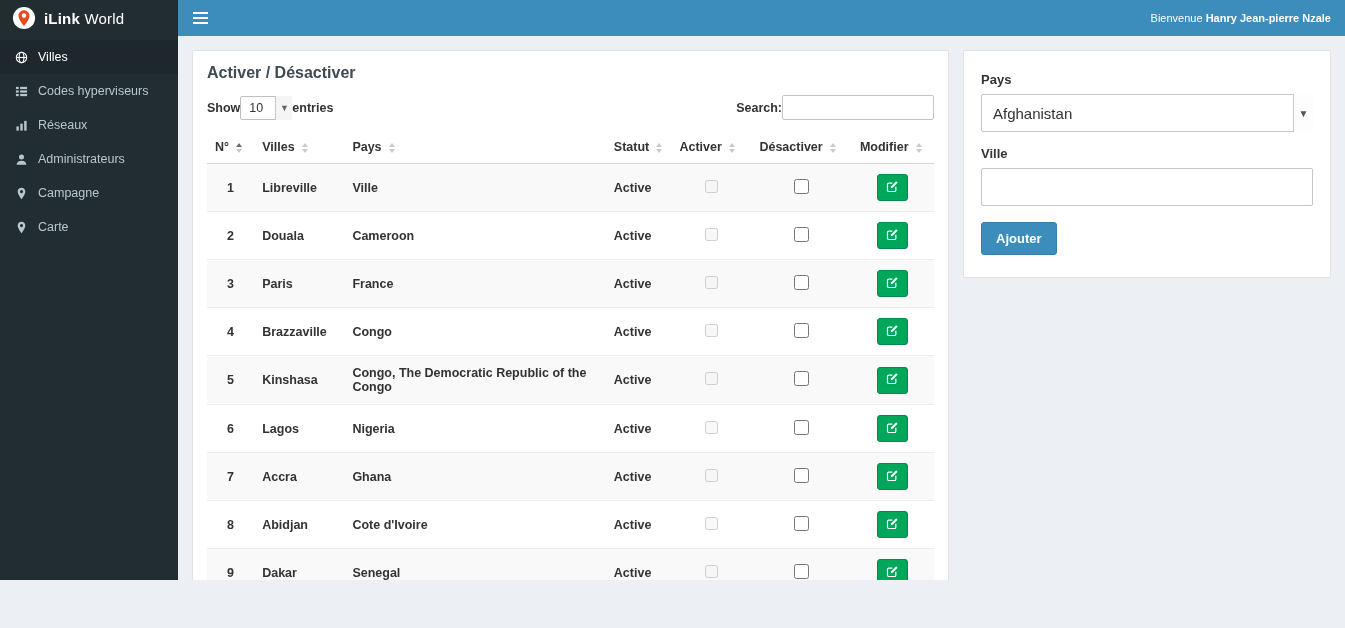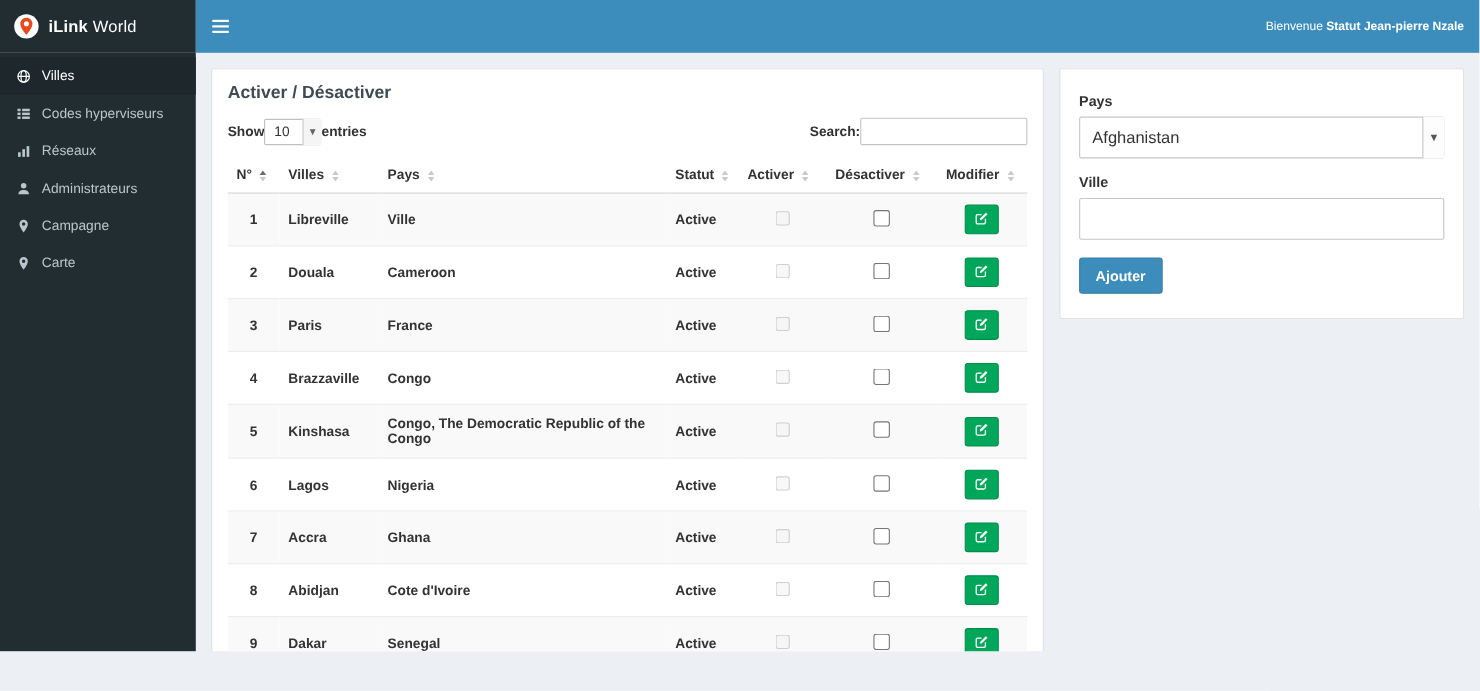--- a/index.html
+++ b/index.html
@@ -2,21 +2,21 @@
 <html><head>
 <meta charset="utf-8">
 <style>
   * { margin:0; padding:0; box-sizing:border-box; }
   html,body { width:1345px; height:628px; overflow:hidden; }
   body { font-family:"Liberation Sans", sans-serif; background:#ecf0f5; color:#333; font-size:13px; }
 
   .app { width:1345px; height:628px; display:flex; flex-direction:column; }
 
   
-  .header { height:48px; display:flex; flex-shrink:0; }
+  .header { height:36px; display:flex; flex-shrink:0; }
   .logo { width:178px; background:#222d32; display:flex; align-items:center; gap:8px; padding:0 12px; flex-shrink:0; cursor:pointer; }
   .logo-mark svg { display:block; }
   .brand-text { color:#fff; font-size:15px; letter-spacing:.2px; white-space:nowrap; }
   .brand-text b { font-weight:700; }
   .brand-light { font-weight:300; }
   .topbar { flex:1; background:#3c8dbc; display:flex; align-items:center; justify-content:space-between; }
   .hamburger { width:44px; height:36px; background:transparent; border:0; cursor:pointer; display:flex; align-items:center; justify-content:center; }
   .hamburger-icon { display:flex; flex-direction:column; gap:3px; }
   .hamburger-icon i { display:block; width:15px; height:2px; background:#fff; }
   .welcome { color:#fff; font-size:11px; padding-right:14px; white-space:nowrap; }
@@ -92,21 +92,21 @@
       <span class="brand-text"><b>iLink</b> <span class="brand-light">World</span></span>
     </div>
     <div class="topbar">
       <button class="hamburger">
         <span class="hamburger-icon">
             <i></i>
             <i></i>
             <i></i>
           </span>
       </button>
-      <div class="welcome"><span>Bienvenue</span> <b>Statut Jean-pierre Nzale</b></div>
+      <div class="welcome"><span>Bienvenue</span> <b>Hanry Jean-pierre Nzale</b></div>
     </div>
   </header>
 
   <div class="body-row">
     <nav class="sidebar">
       <ul id="sidebar-menu">
           <li class="side-item active">
             <span class="s-icon">
               <svg width="13" height="13" viewBox="0 0 14 14">
                 <circle cx="7" cy="7" r="5.6" fill="none" stroke="currentColor" stroke-width="1.2"></circle>

